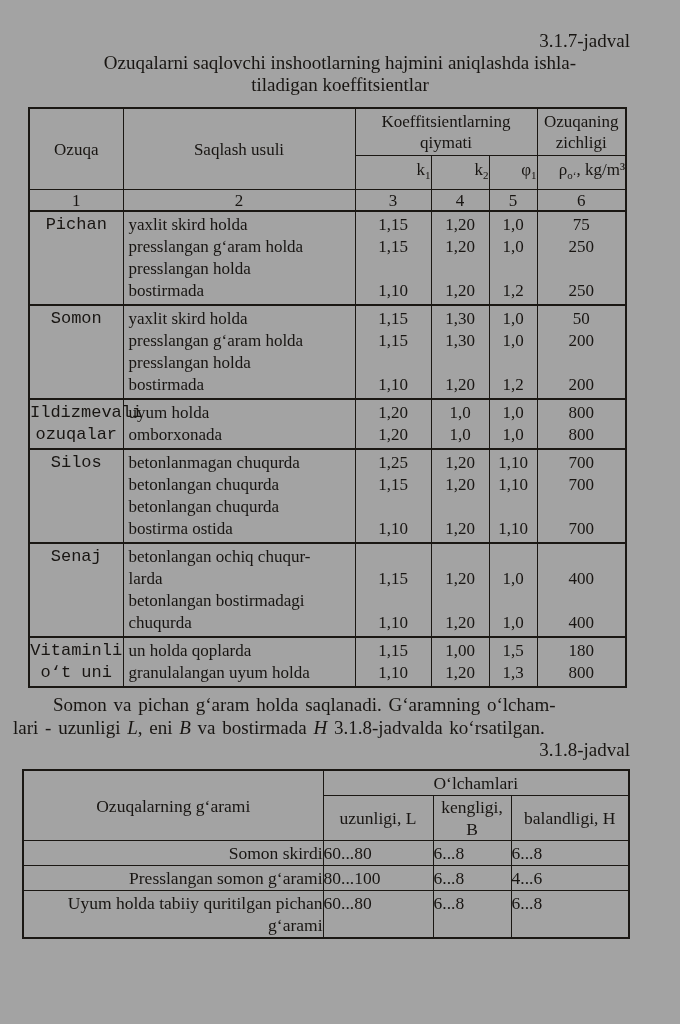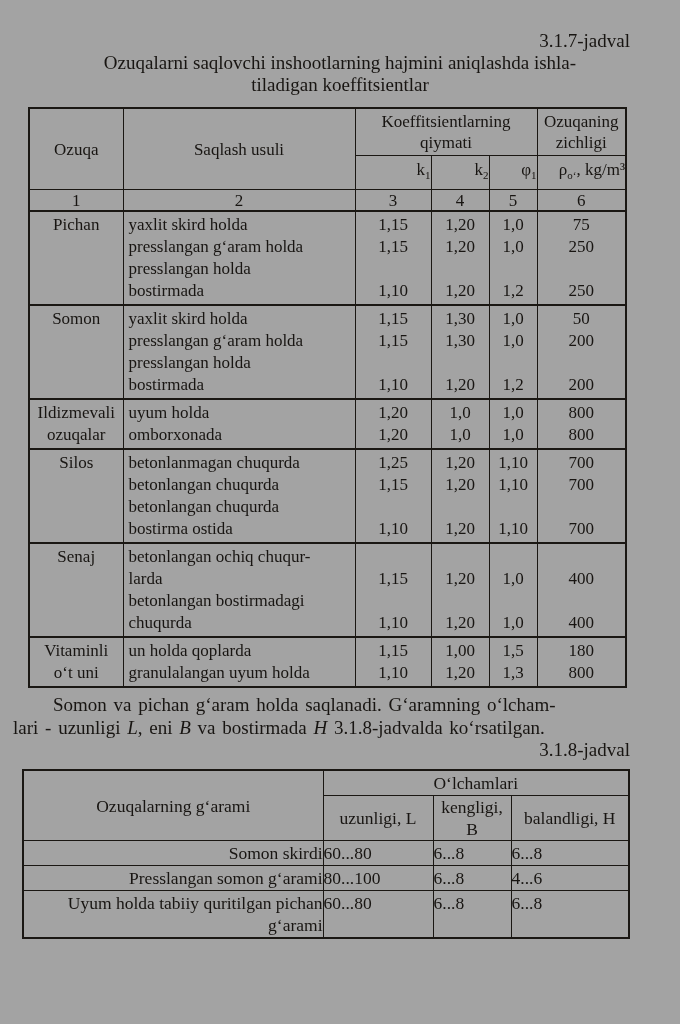--- a/index.html
+++ b/index.html
@@ -14,21 +14,21 @@
   #table1{margin:11px 0 0 28px;width:597px;font-size:17px;border:2px solid #1a1713;}
   #table2{margin:8px 0 0 22px;width:606px;font-size:17.5px;border:2px solid #1a1713;}
   th,td{border:1px solid #1a1713;padding:0;font-weight:normal;}
   th{text-align:center;}
   .hdr1 th{line-height:21px;padding:2px 2px;}
   .hdr2 th{line-height:27px;height:24px;text-align:right;}
   .hdr3 th{line-height:19px;height:20px;font-size:17px;}
   sub{font-size:11px;}
   .grp td{vertical-align:top;padding:2px 0 2px 0;border-top:2px solid #1a1713;}
   .grp div{line-height:22px;min-height:22px;}
-  .c-name{text-align:center;}
+  .c-name{text-align:center;font-family:Liberation Mono, monospace;}
   .c-method{padding-left:5px !important;}
   .c-method div{white-space:nowrap;}
   .c-val{text-align:center;}
   .para{margin:5px 14px 0 13px;font-size:19px;line-height:23px;word-spacing:2px;}
   .para .ln1{text-indent:40px;}
   .para i{font-style:italic;}
   #table2 th{line-height:22px;}
   #table2 .t2h1 th{height:24px;}
   #table2 .t2h2 th{height:24px;font-size:17.5px;}
   #table2 td{vertical-align:top;line-height:22px;padding:1px 0;}

